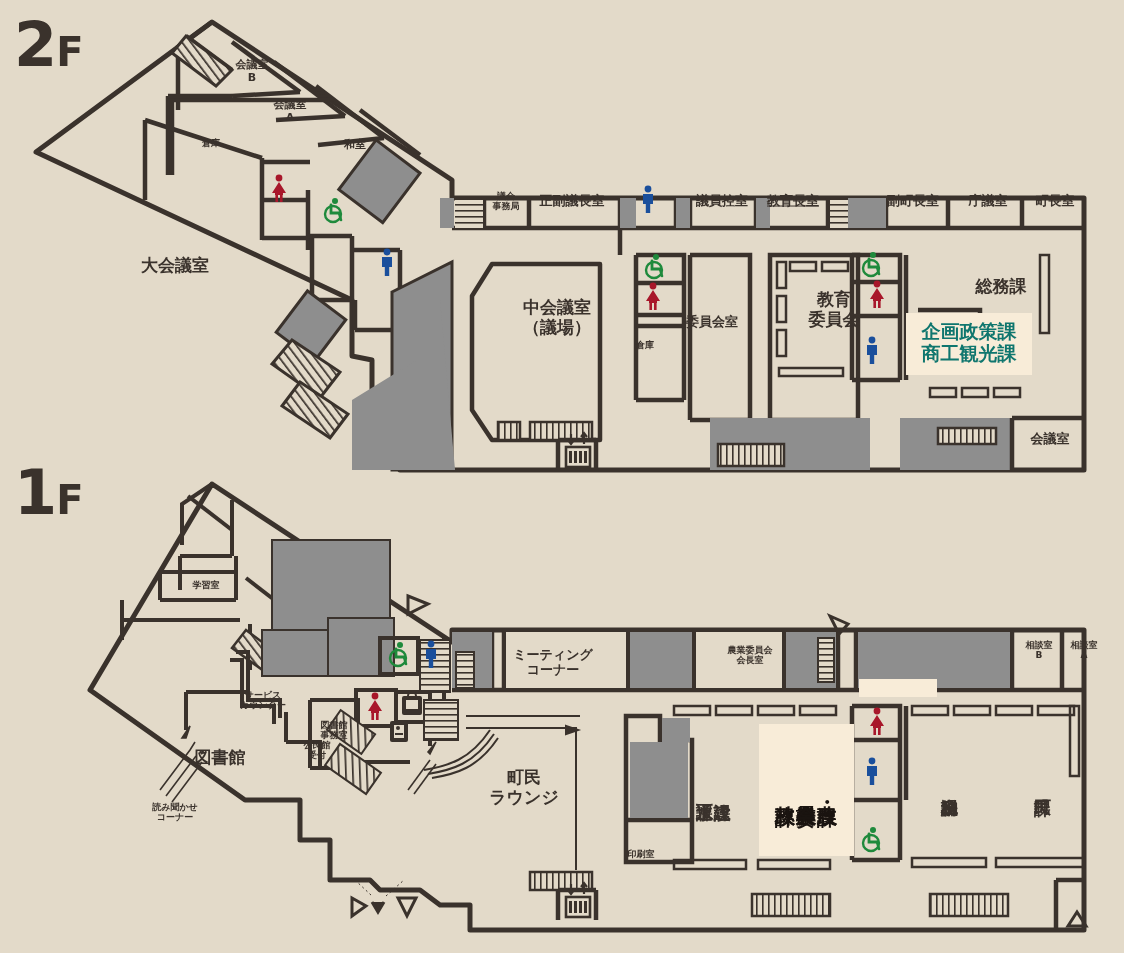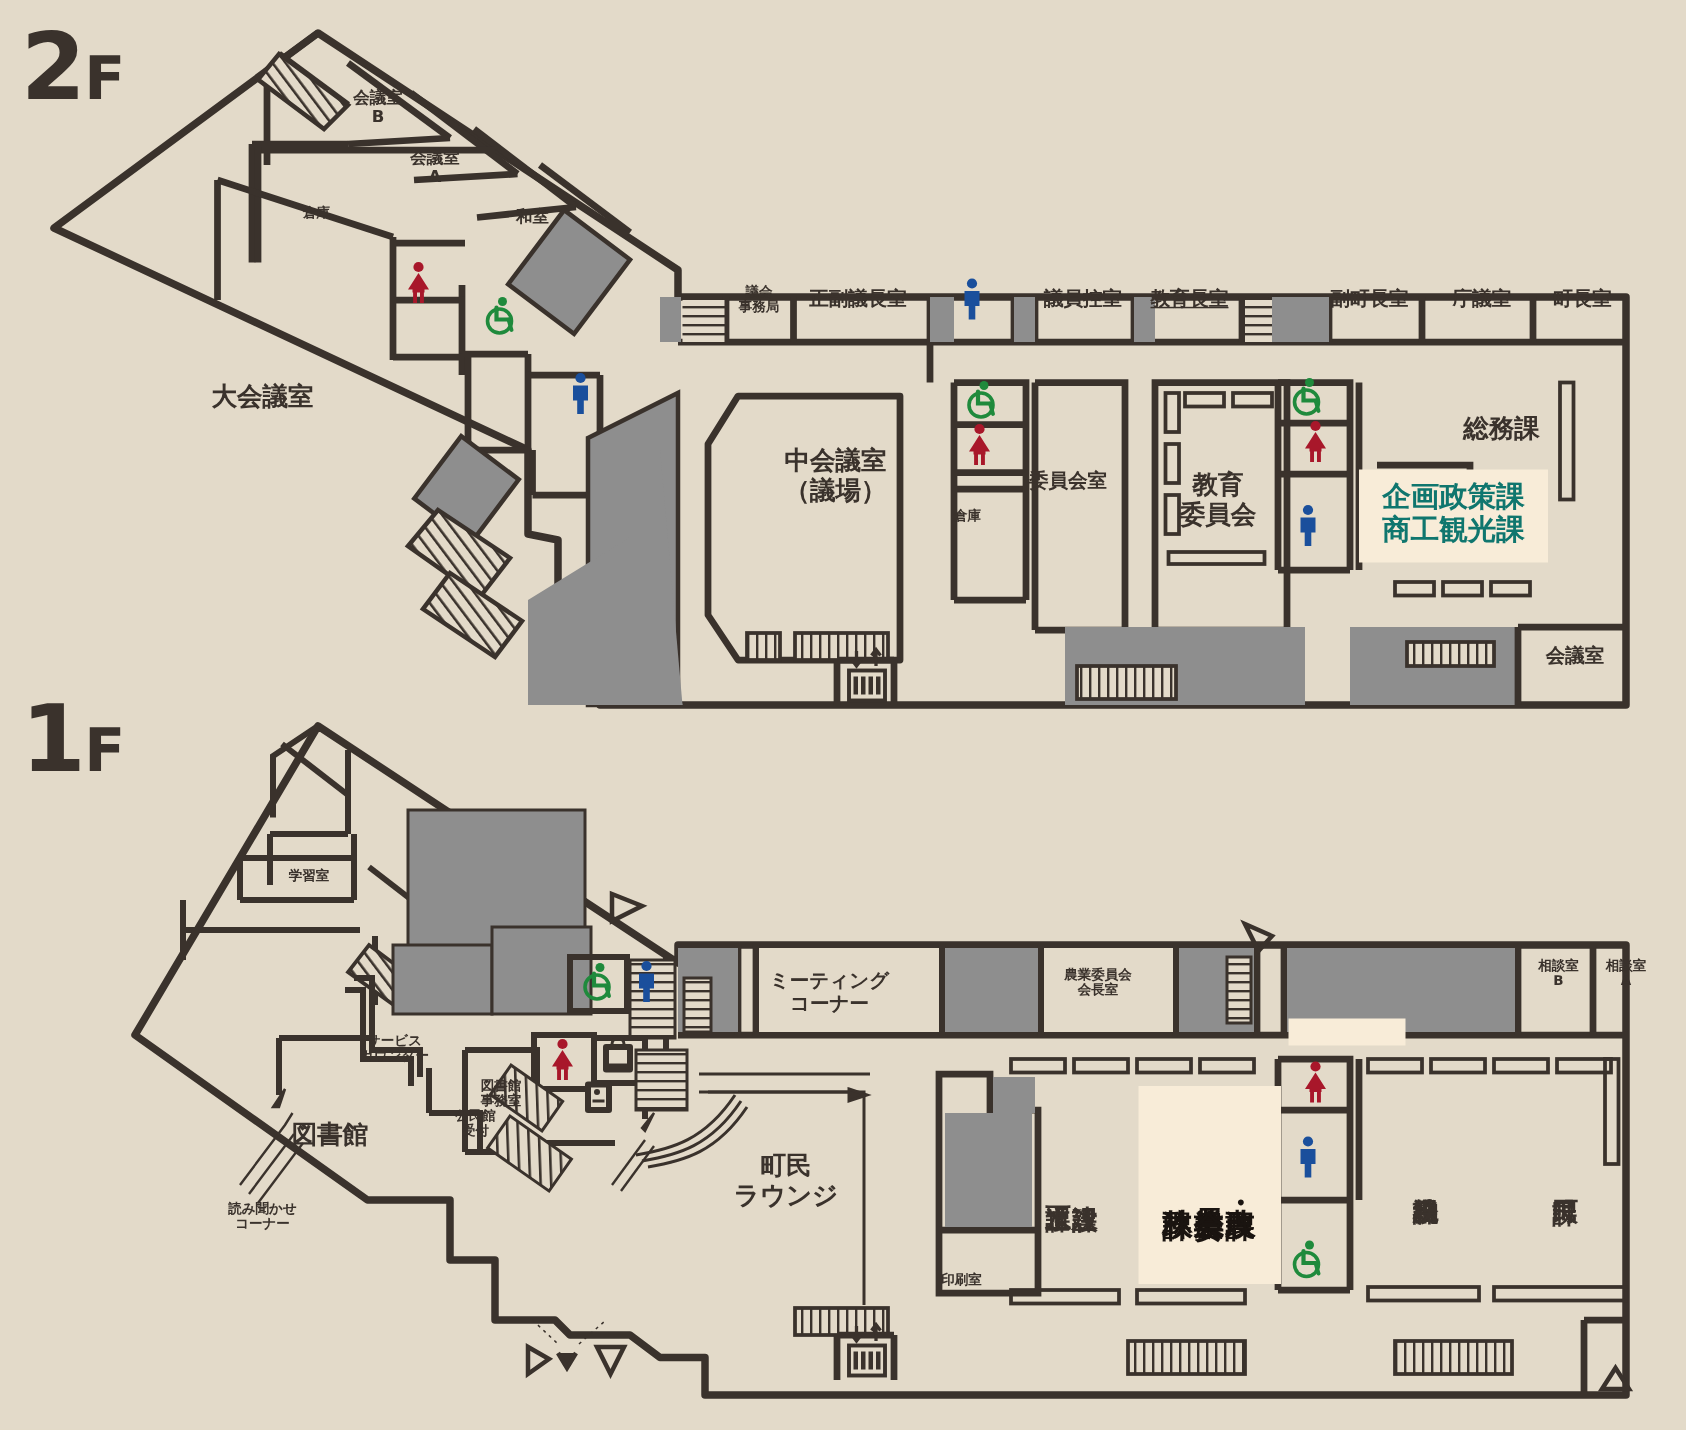--- a/index.html
+++ b/index.html
@@ -496,39 +496,39 @@
     <div class="lbl md" style="left: 572px; top: 201px;">正副議長室</div>
     <div class="lbl md" style="left: 722px; top: 201px;">議員控室</div>
     <div class="lbl md" style="left: 793px; top: 201px; text-decoration: underline;">教育長室</div>
     <div class="lbl md" style="left: 913px; top: 201px;">副町長室</div>
     <div class="lbl md" style="left: 988px; top: 201px;">庁議室</div>
     <div class="lbl md" style="left: 1055px; top: 201px;">町長室</div>
     <div class="lbl lg" style="left: 557px; top: 318px;">中会議室
 （議場）</div>
     <div class="lbl md" style="left: 712px; top: 322px;">委員会室</div>
     <div class="lbl tiny" style="left: 645px; top: 345px;">倉庫</div>
-    <div class="lbl lg" style="left: 812px; top: 310px; margin-top: 24px;">教育
+    <div class="lbl lg" style="left: 834px; top: 310px;">教育
 委員会</div>
     <div class="lbl lg" style="left: 1001px; top: 287px;">総務課</div>
     <div class="lbl md" style="left: 1050px; top: 439px;">会議室</div>
     <div class="lbl hl" style="left: 969px; top: 343px;">企画政策課
 商工観光課</div>
     <div class="lbl tiny" style="left: 206px; top: 585px;">学習室</div>
     <div class="lbl tiny" style="left: 263px; top: 700px;">サービス
 カウンター</div>
     <div class="lbl lg" style="left: 220px; top: 758px;">図書館</div>
     <div class="lbl tiny" style="left: 334px; top: 730px;">図書館
 事務室</div>
     <div class="lbl tiny" style="left: 317px; top: 750px;">公民館
 受付</div>
     <div class="lbl tiny" style="left: 175px; top: 812px;">読み聞かせ
 コーナー</div>
     <div class="lbl md" style="left: 553px; top: 663px;">ミーティング
 コーナー</div>
-    <div class="lbl tiny" style="left: 732px; top: 655px; font-family: Liberation Serif, serif;">農業委員会
+    <div class="lbl tiny" style="left: 750px; top: 655px;">農業委員会
 会長室</div>
     <div class="lbl tiny" style="left: 1039px; top: 650px;">相談室
 B</div>
     <div class="lbl tiny" style="left: 1084px; top: 650px;">相談室
 A</div>
     <div class="lbl lg" style="left: 524px; top: 788px;">町民
 ラウンジ</div>
     <div class="lbl tiny" style="left: 641px; top: 830px; margin-top: 24px;">印刷室</div>
     <div class="lbl lg vert" style="left: 713px; top: 790px;">建設課
 上下水道課</div>

